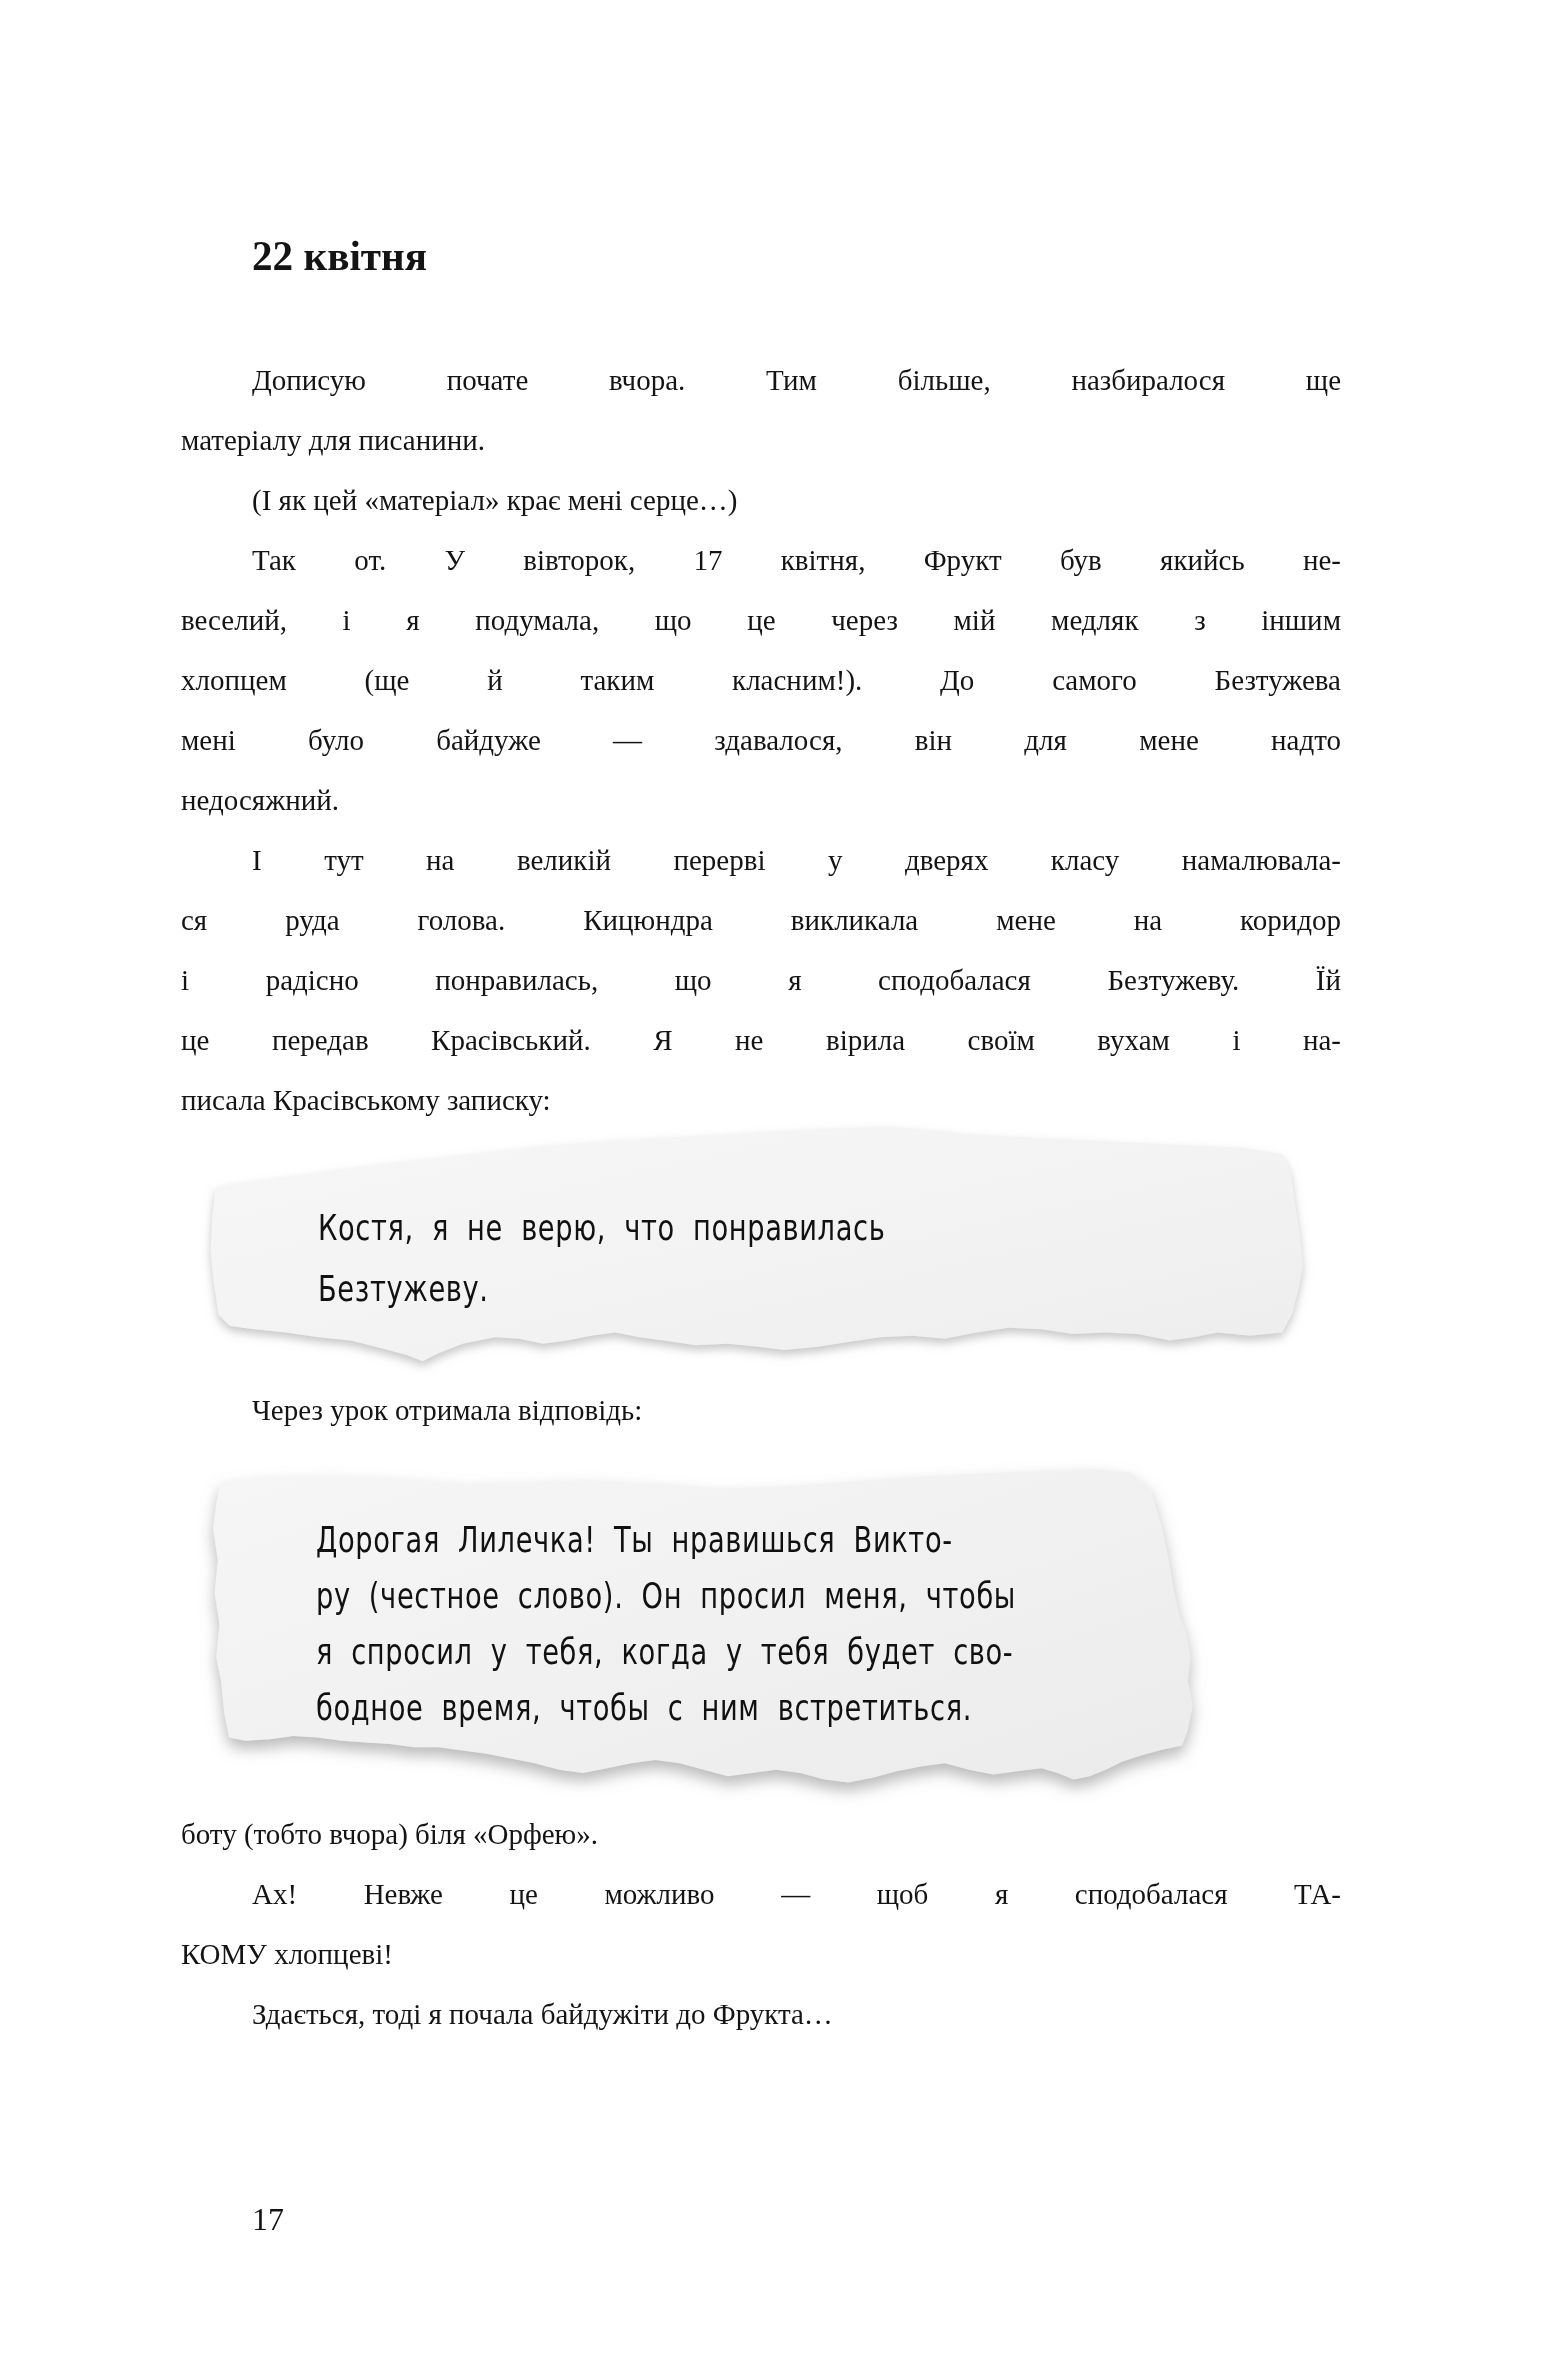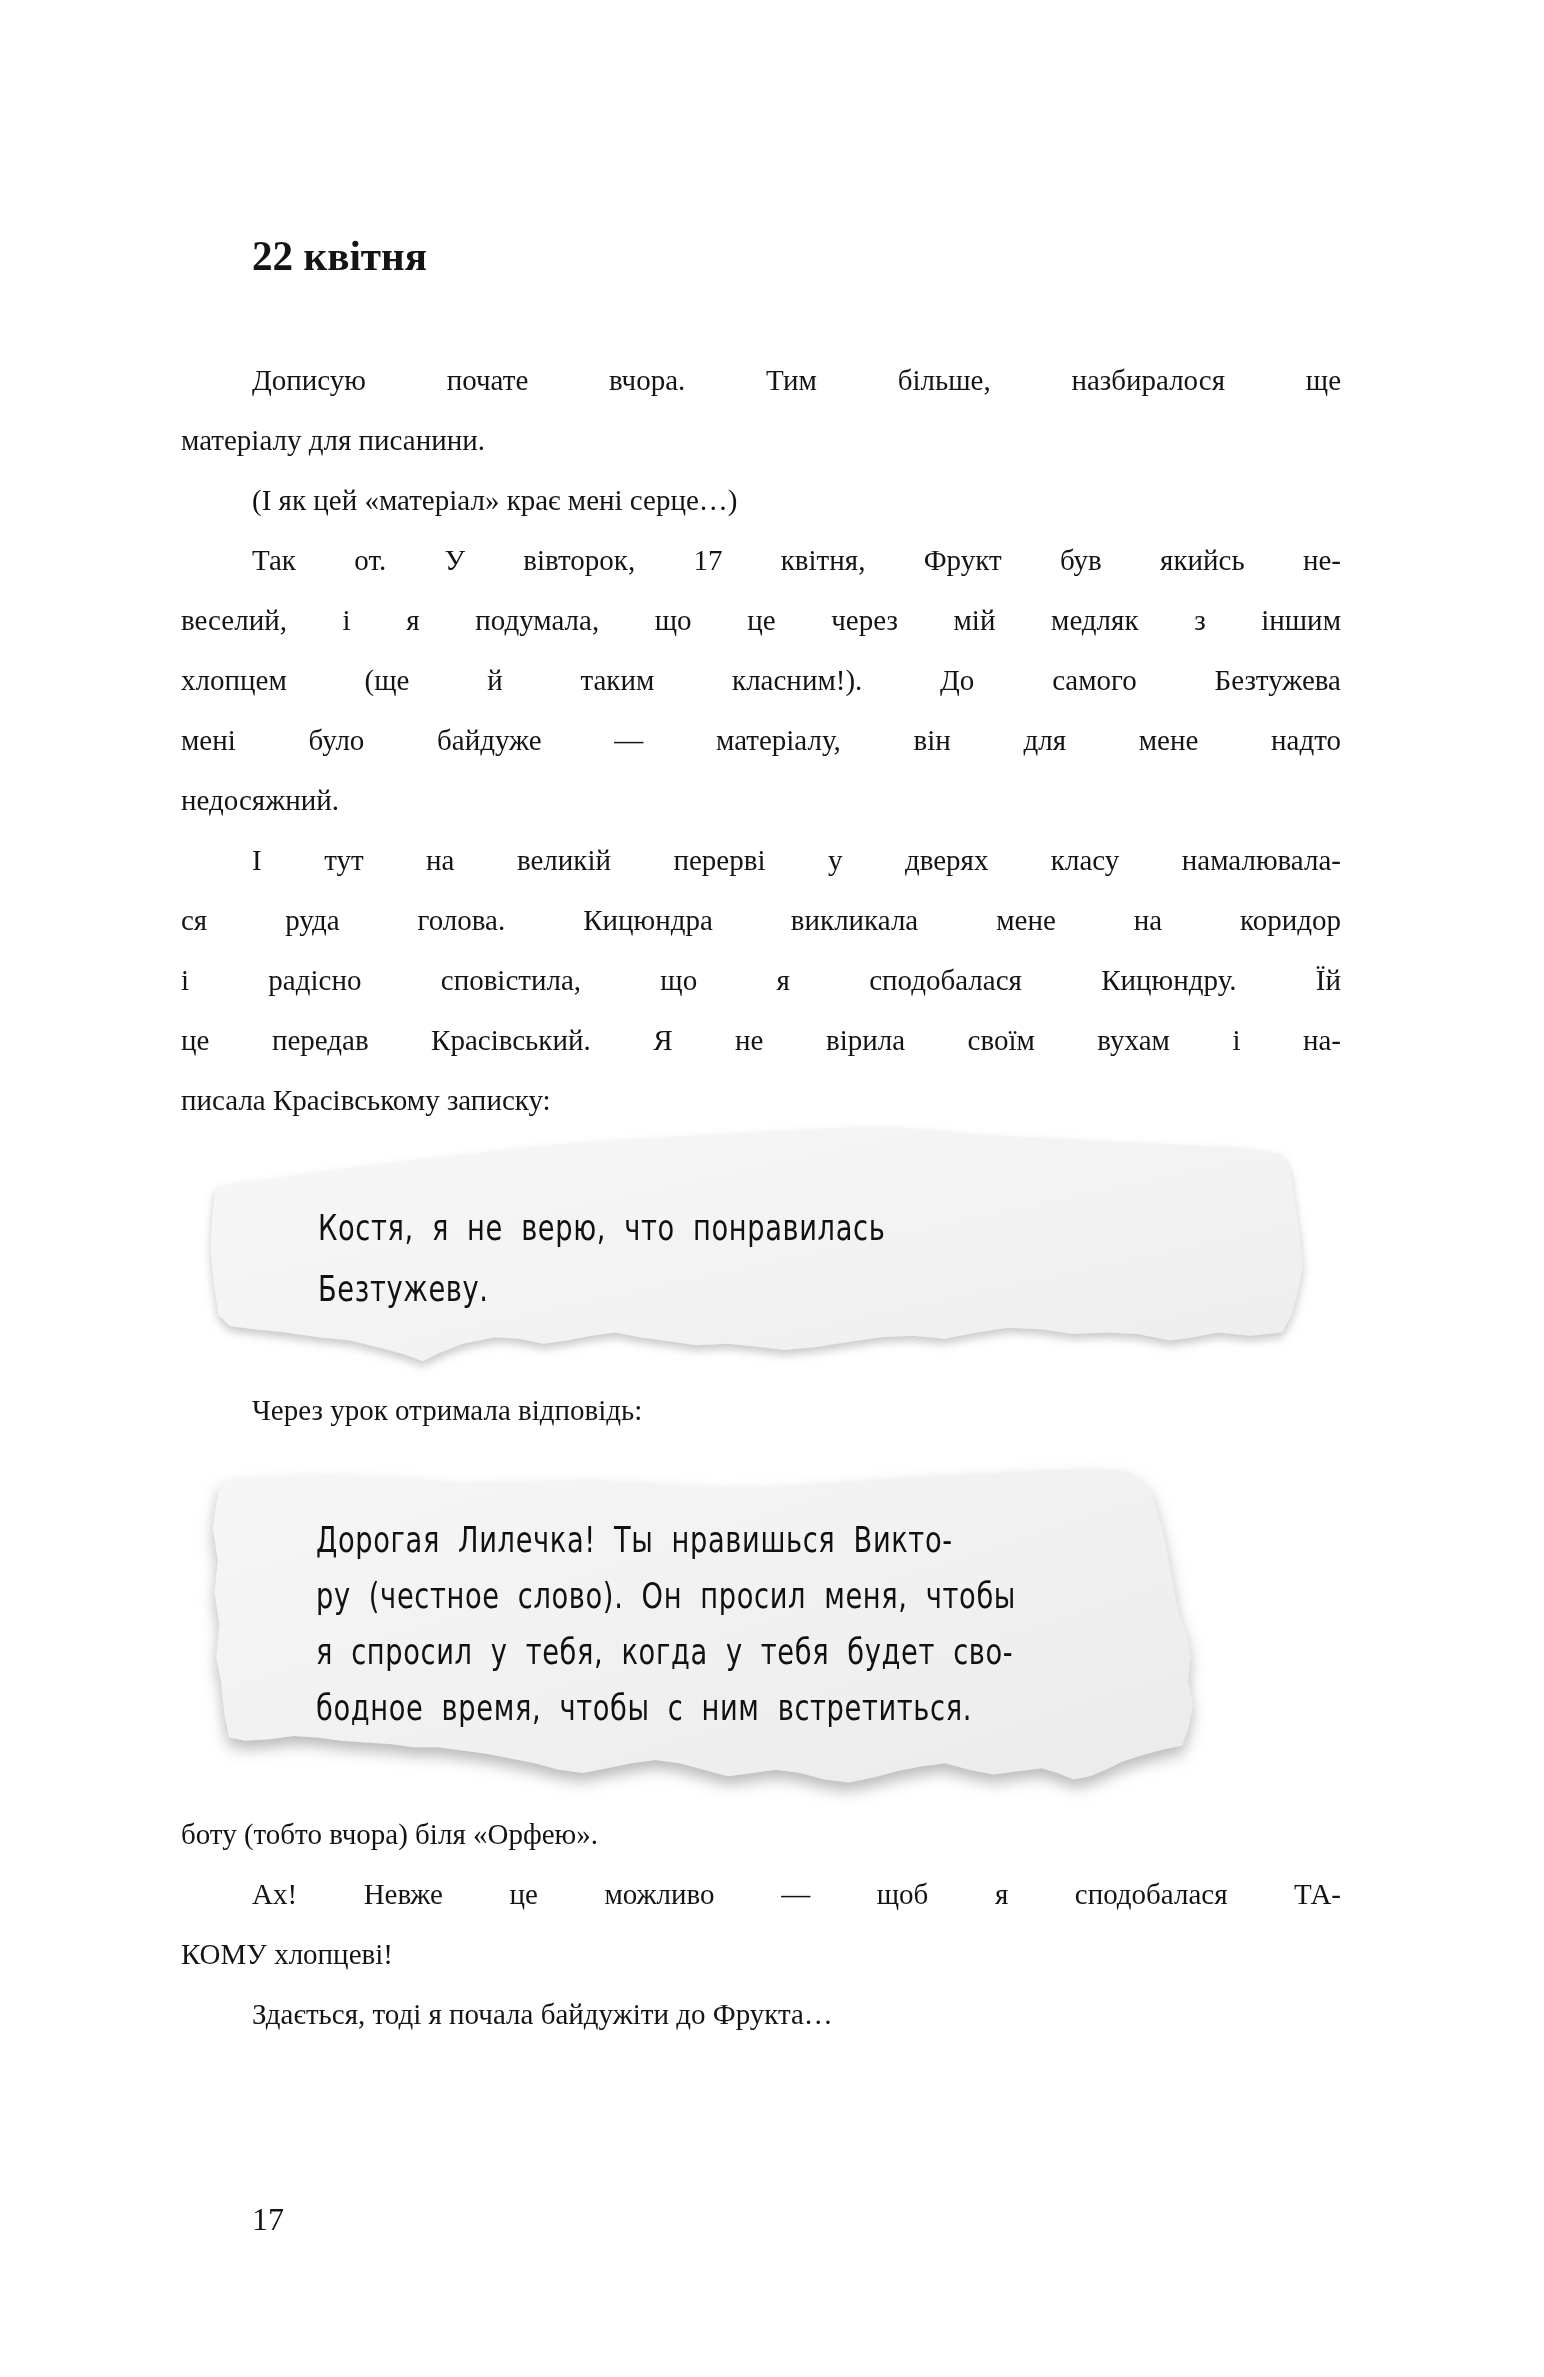--- a/index.html
+++ b/index.html
@@ -107,31 +107,31 @@
     <div class="line indent just">
         <span class="txt">Так от. У вівторок, 17 квітня, Фрукт був якийсь не-</span>
       </div>
     <div class="line just">
         <span class="txt">веселий, і я подумала, що це через мій медляк з іншим</span>
       </div>
     <div class="line just">
         <span class="txt">хлопцем (ще й таким класним!). До самого Безтужева</span>
       </div>
     <div class="line just">
-        <span class="txt">мені було байдуже — матеріалу, він для мене надто</span>
+        <span class="txt">мені було байдуже — здавалося, він для мене надто</span>
       </div>
     <div class="line"><span class="txt">недосяжний.</span></div>
     <div class="line indent just">
         <span class="txt">І тут на великій перерві у дверях класу намалювала-</span>
       </div>
     <div class="line just">
         <span class="txt">ся руда голова. Кицюндра викликала мене на коридор</span>
       </div>
     <div class="line just">
-        <span class="txt">і радісно сповістила, що я сподобалася Кицюндру. Їй</span>
+        <span class="txt">і радісно понравилась, що я сподобалася Безтужеву. Їй</span>
       </div>
     <div class="line just">
         <span class="txt">це передав Красівський. Я не вірила своїм вухам і на-</span>
       </div>
     <div class="line"><span class="txt">писала Красівському записку:</span></div>
   </div>
 
   <div class="note" style="left:205px; top:1122px; width:1118px; height:249px;">
     <svg class="paper" width="1118" height="249" viewBox="0 0 1390 310">
       <defs>

